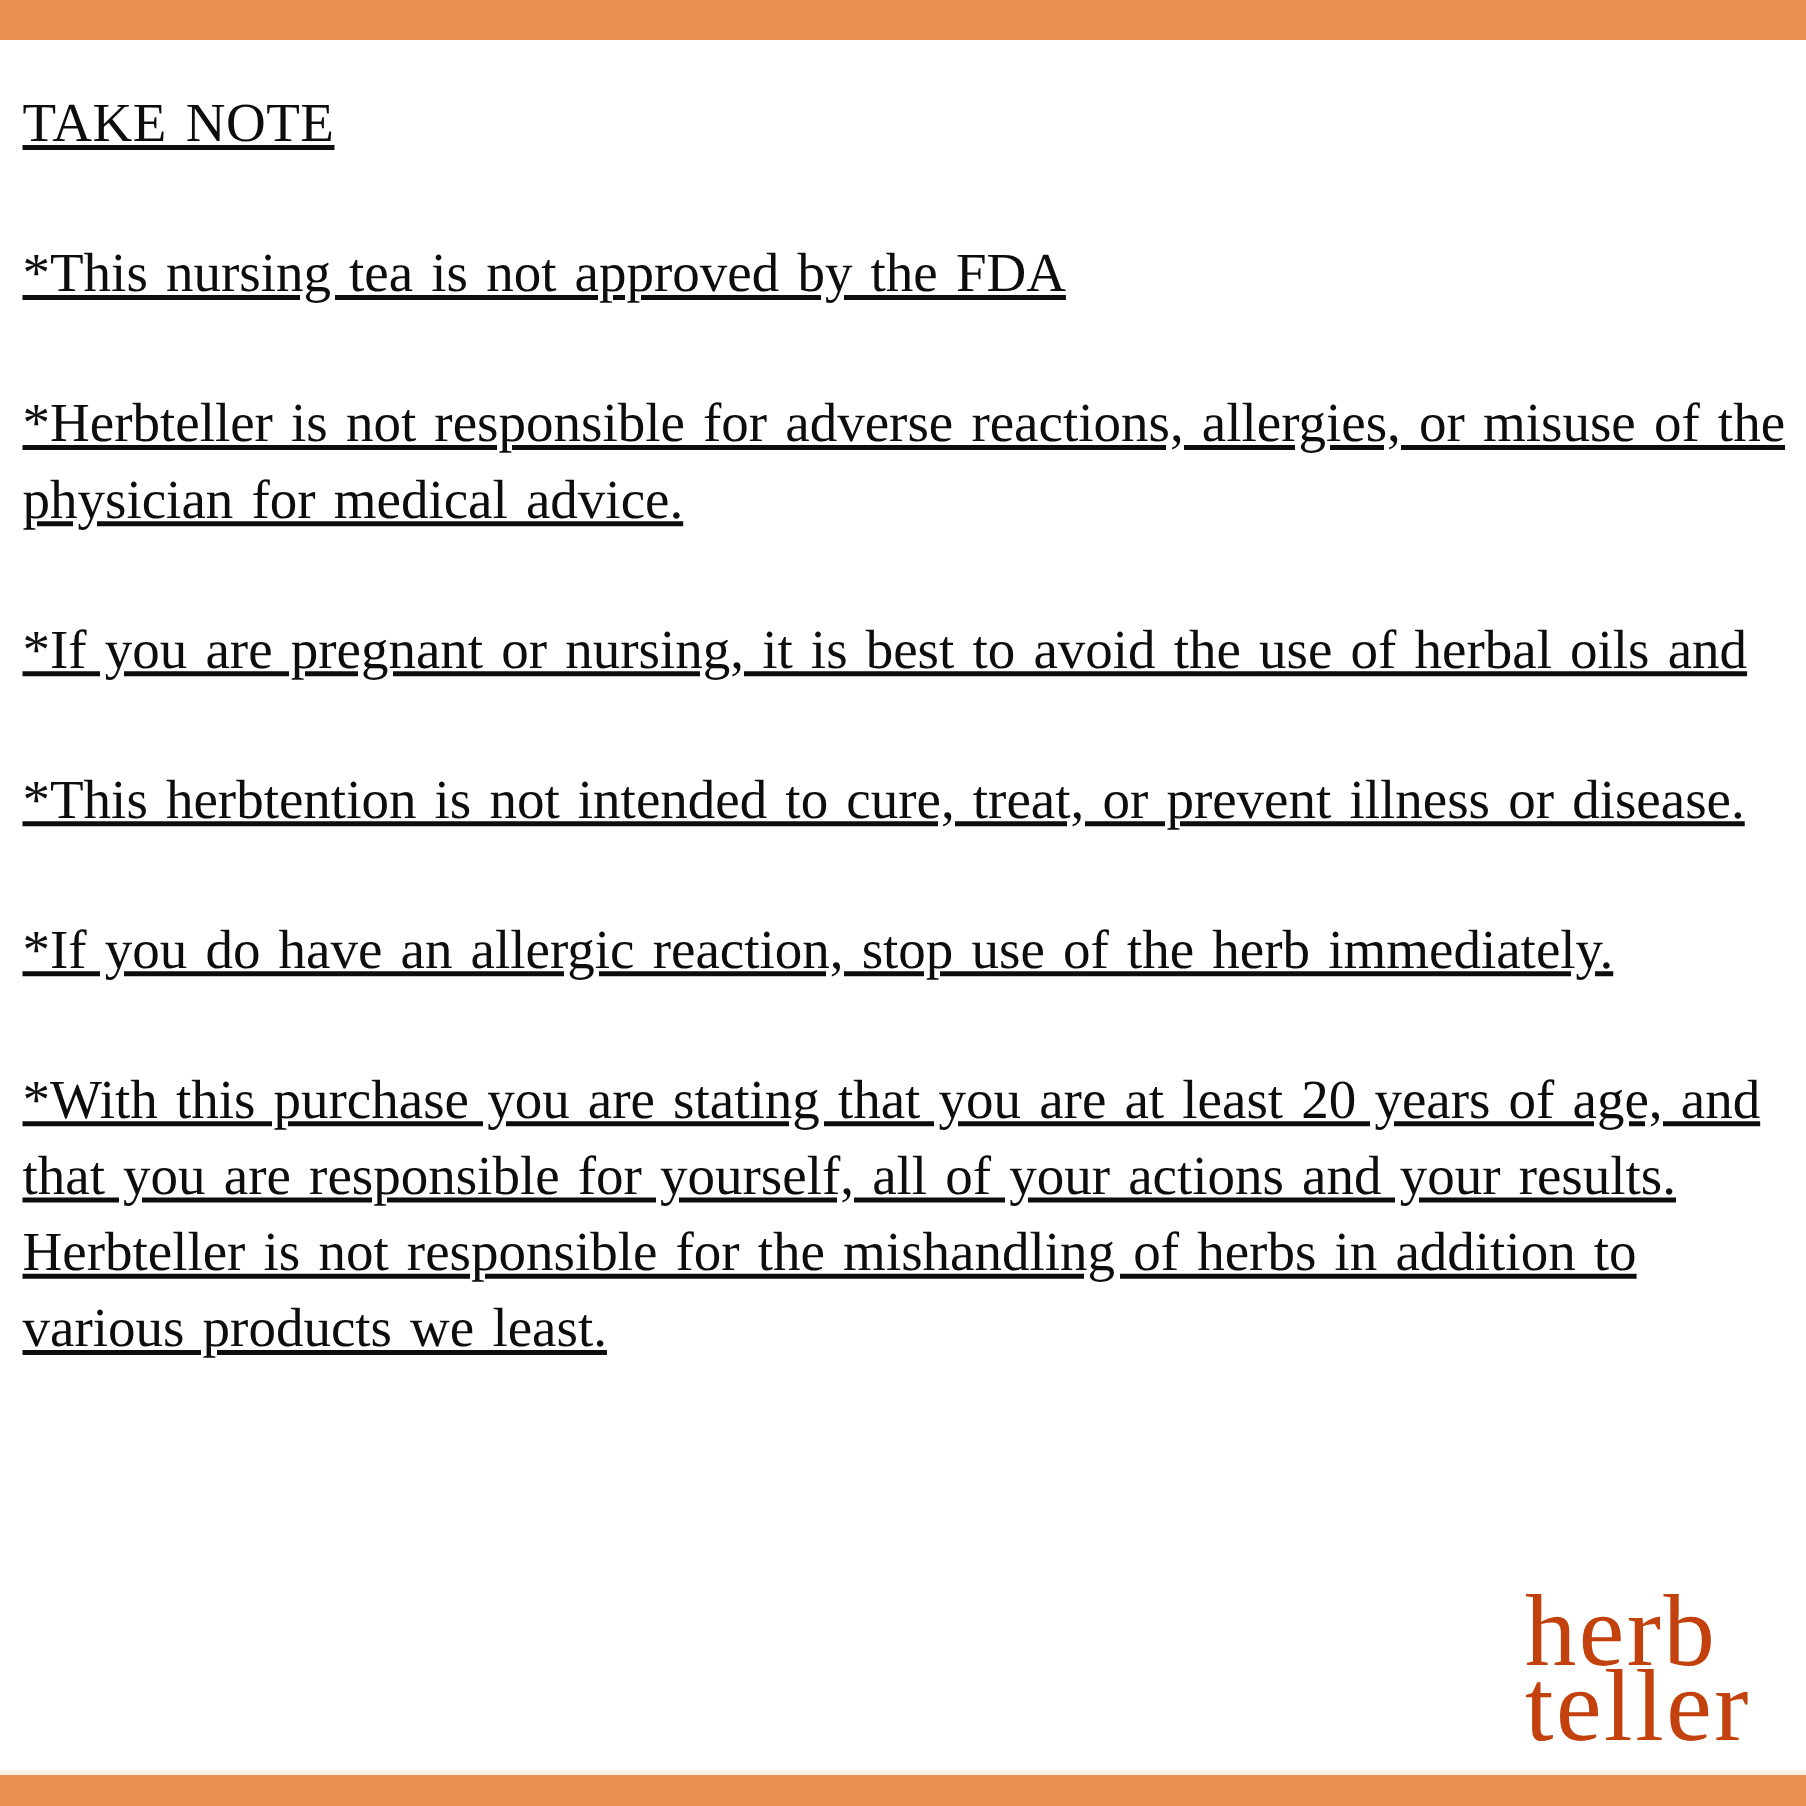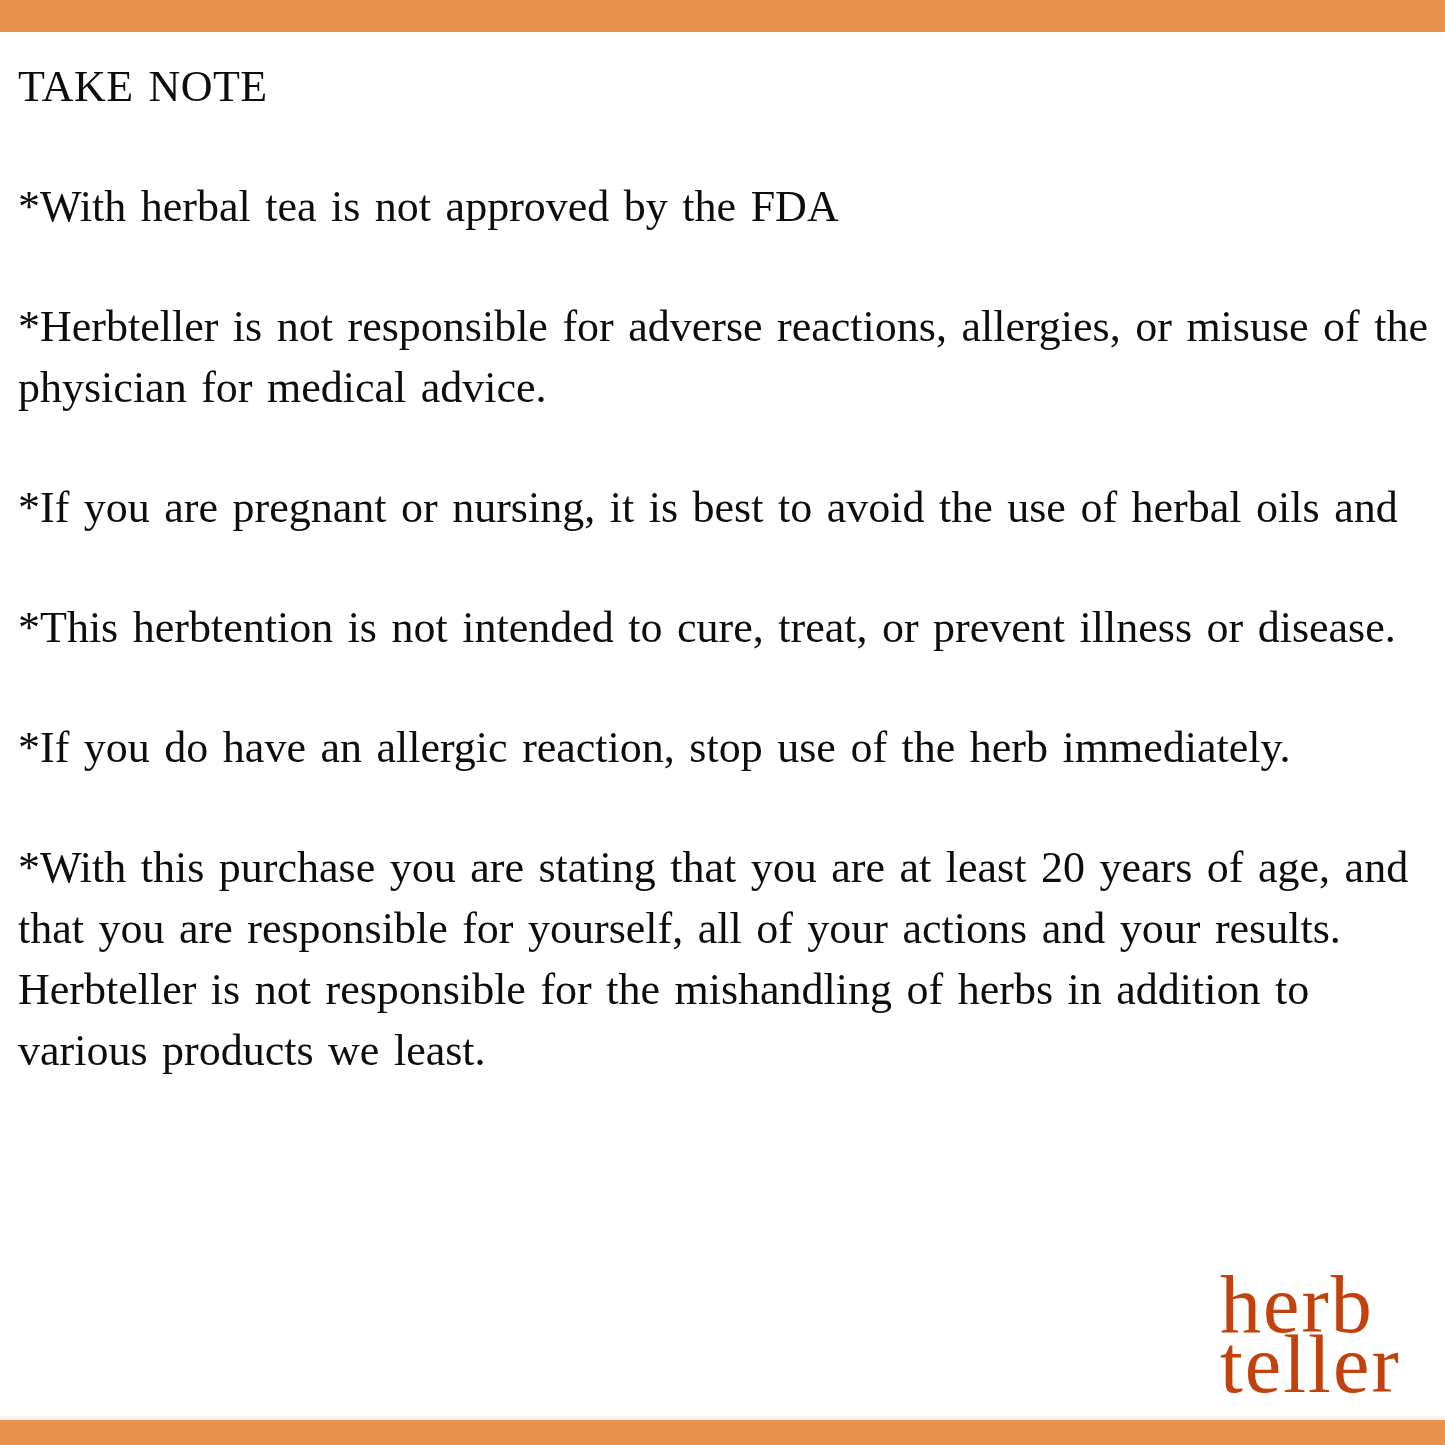--- a/index.html
+++ b/index.html
@@ -28,22 +28,23 @@
     width: 1445px;
     height: 25px;
     background: #E8904E;
     border-top: 4px solid #f7f1e8;
   }
   .content {
     position: absolute;
     top: 32px;
     left: 0;
     width: 1445px;
-    padding: 24px 30px 0 18px;
+    padding: 36px 30px 0 18px;
     box-sizing: border-box;
+    text-decoration: underline;
   }
   .heading {
     font-size: 44px;
     line-height: 61px;
     letter-spacing: 0.01em;
     word-spacing: 0.08em;
     margin: 0 0 59px 0;
     white-space: nowrap;
   }
   .para {
@@ -69,21 +70,21 @@
 </head>
 <body>
 
 <div class="top-bar"></div>
 
 <div class="content">
 
   <div class="heading">TAKE NOTE</div>
 
   <div class="para">
-    <div class="line">*With herbal tea is not approved by the FDA</div>
+    <div class="line">*This nursing tea is not approved by the FDA</div>
   </div>
 
   <div class="para">
     <div class="line">*Herbteller is not responsible for adverse reactions, allergies, or misuse of the</div>
     <div class="line">physician for medical advice.</div>
   </div>
 
   <div class="para">
     <div class="line">*If you are pregnant or nursing, it is best to avoid the use of herbal oils and</div>
   </div>

